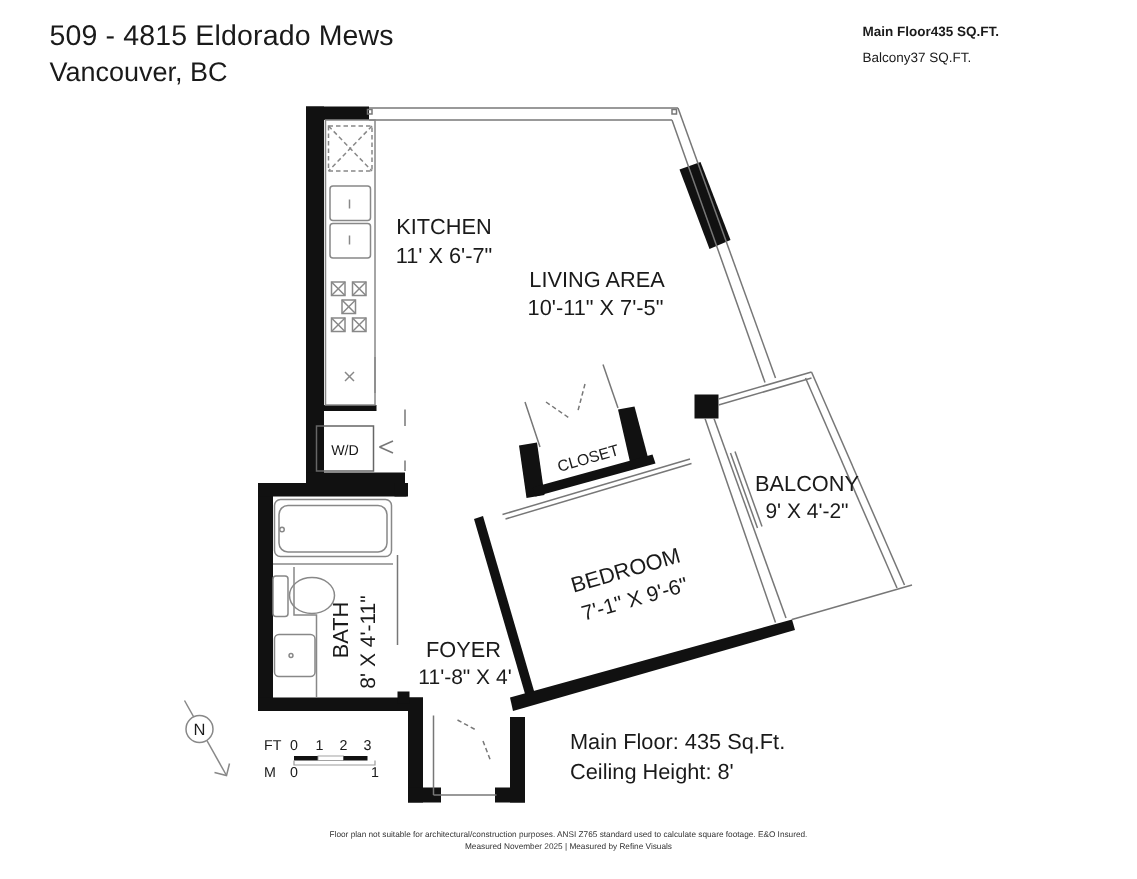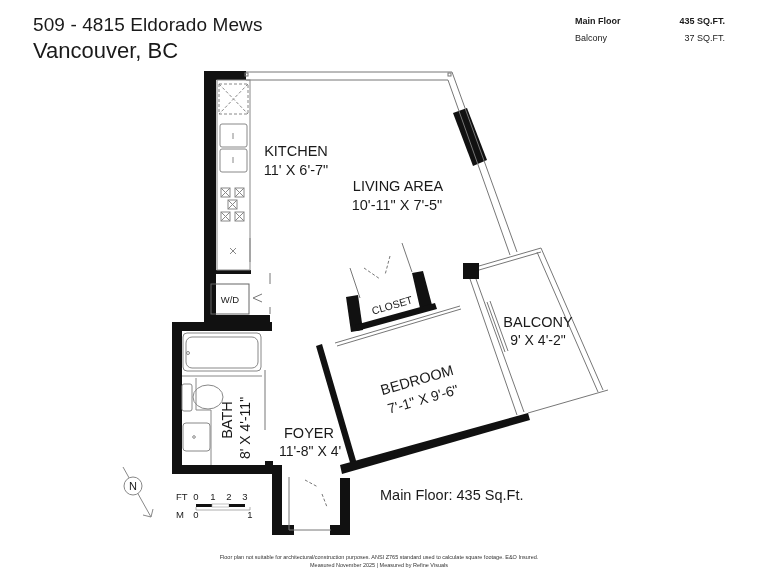--- a/index.html
+++ b/index.html
@@ -1,21 +1,21 @@
 <!DOCTYPE html>
 <html><head>
 <meta charset="utf-8">
 <style>
   html, body { margin:0; padding:0; background:#ffffff; }
   body { width:758px; height:586px; position:relative; overflow:hidden;
          font-family:"Liberation Sans", sans-serif; color:#1a1a1a; }
   .title { position:absolute; left:33px; top:14px; font-size:19px; font-weight:normal; letter-spacing:0.1px; }
-  .subtitle { position:absolute; left:33px; top:38px; font-size:22px; font-weight:normal; }
+  .subtitle { position:absolute; left:33px; top:38px; font-size:18px; font-weight:normal; }
   .area-table { position:absolute; left:575px; top:16px; width:150px; font-size:9px; }
-  .area-row { display:flex; justify-content:space-between; height:17px; }
+  .area-row { display:flex; height:17px; }
   .area-row.bold span { font-weight:bold; }
   .plan { position:absolute; left:0; top:0; }
   .summary { position:absolute; left:380px; top:485px; font-size:14.5px; line-height:20px; }
   .footer { position:absolute; left:0; width:758px; top:553px; text-align:center; font-size:5.5px; line-height:8px; color:#333; }
   .lbl { font-family:"Liberation Sans", sans-serif; fill:#1a1a1a; }
 </style>
 </head>
 <body>
 
 <div class="title">509 - 4815 Eldorado Mews</div>
@@ -199,18 +199,19 @@
     <rect x="229" y="504" width="16" height="3" fill="#111"></rect>
     <polyline points="196,507 196,510 250,510 250,507" fill="none" stroke="#999" stroke-width="0.8"></polyline>
     <text class="lbl" x="176" y="518" font-size="9.5">M</text>
     <text class="lbl" x="196" y="518" font-size="9.5" text-anchor="middle">0</text>
     <text class="lbl" x="250" y="518" font-size="9.5" text-anchor="middle">1</text>
   </g>
 </svg>
 
 <div class="summary">
   <div>Main Floor: 435 Sq.Ft.</div>
+  <div>Ceiling Height: 8'</div>
 </div>
 
 <div class="footer">
   <div>Floor plan not suitable for architectural/construction purposes. ANSI Z765 standard used to calculate square footage. E&amp;O Insured.</div>
   <div>Measured November 2025 | Measured by Refine Visuals</div>
 </div>
 
 </body></html>

